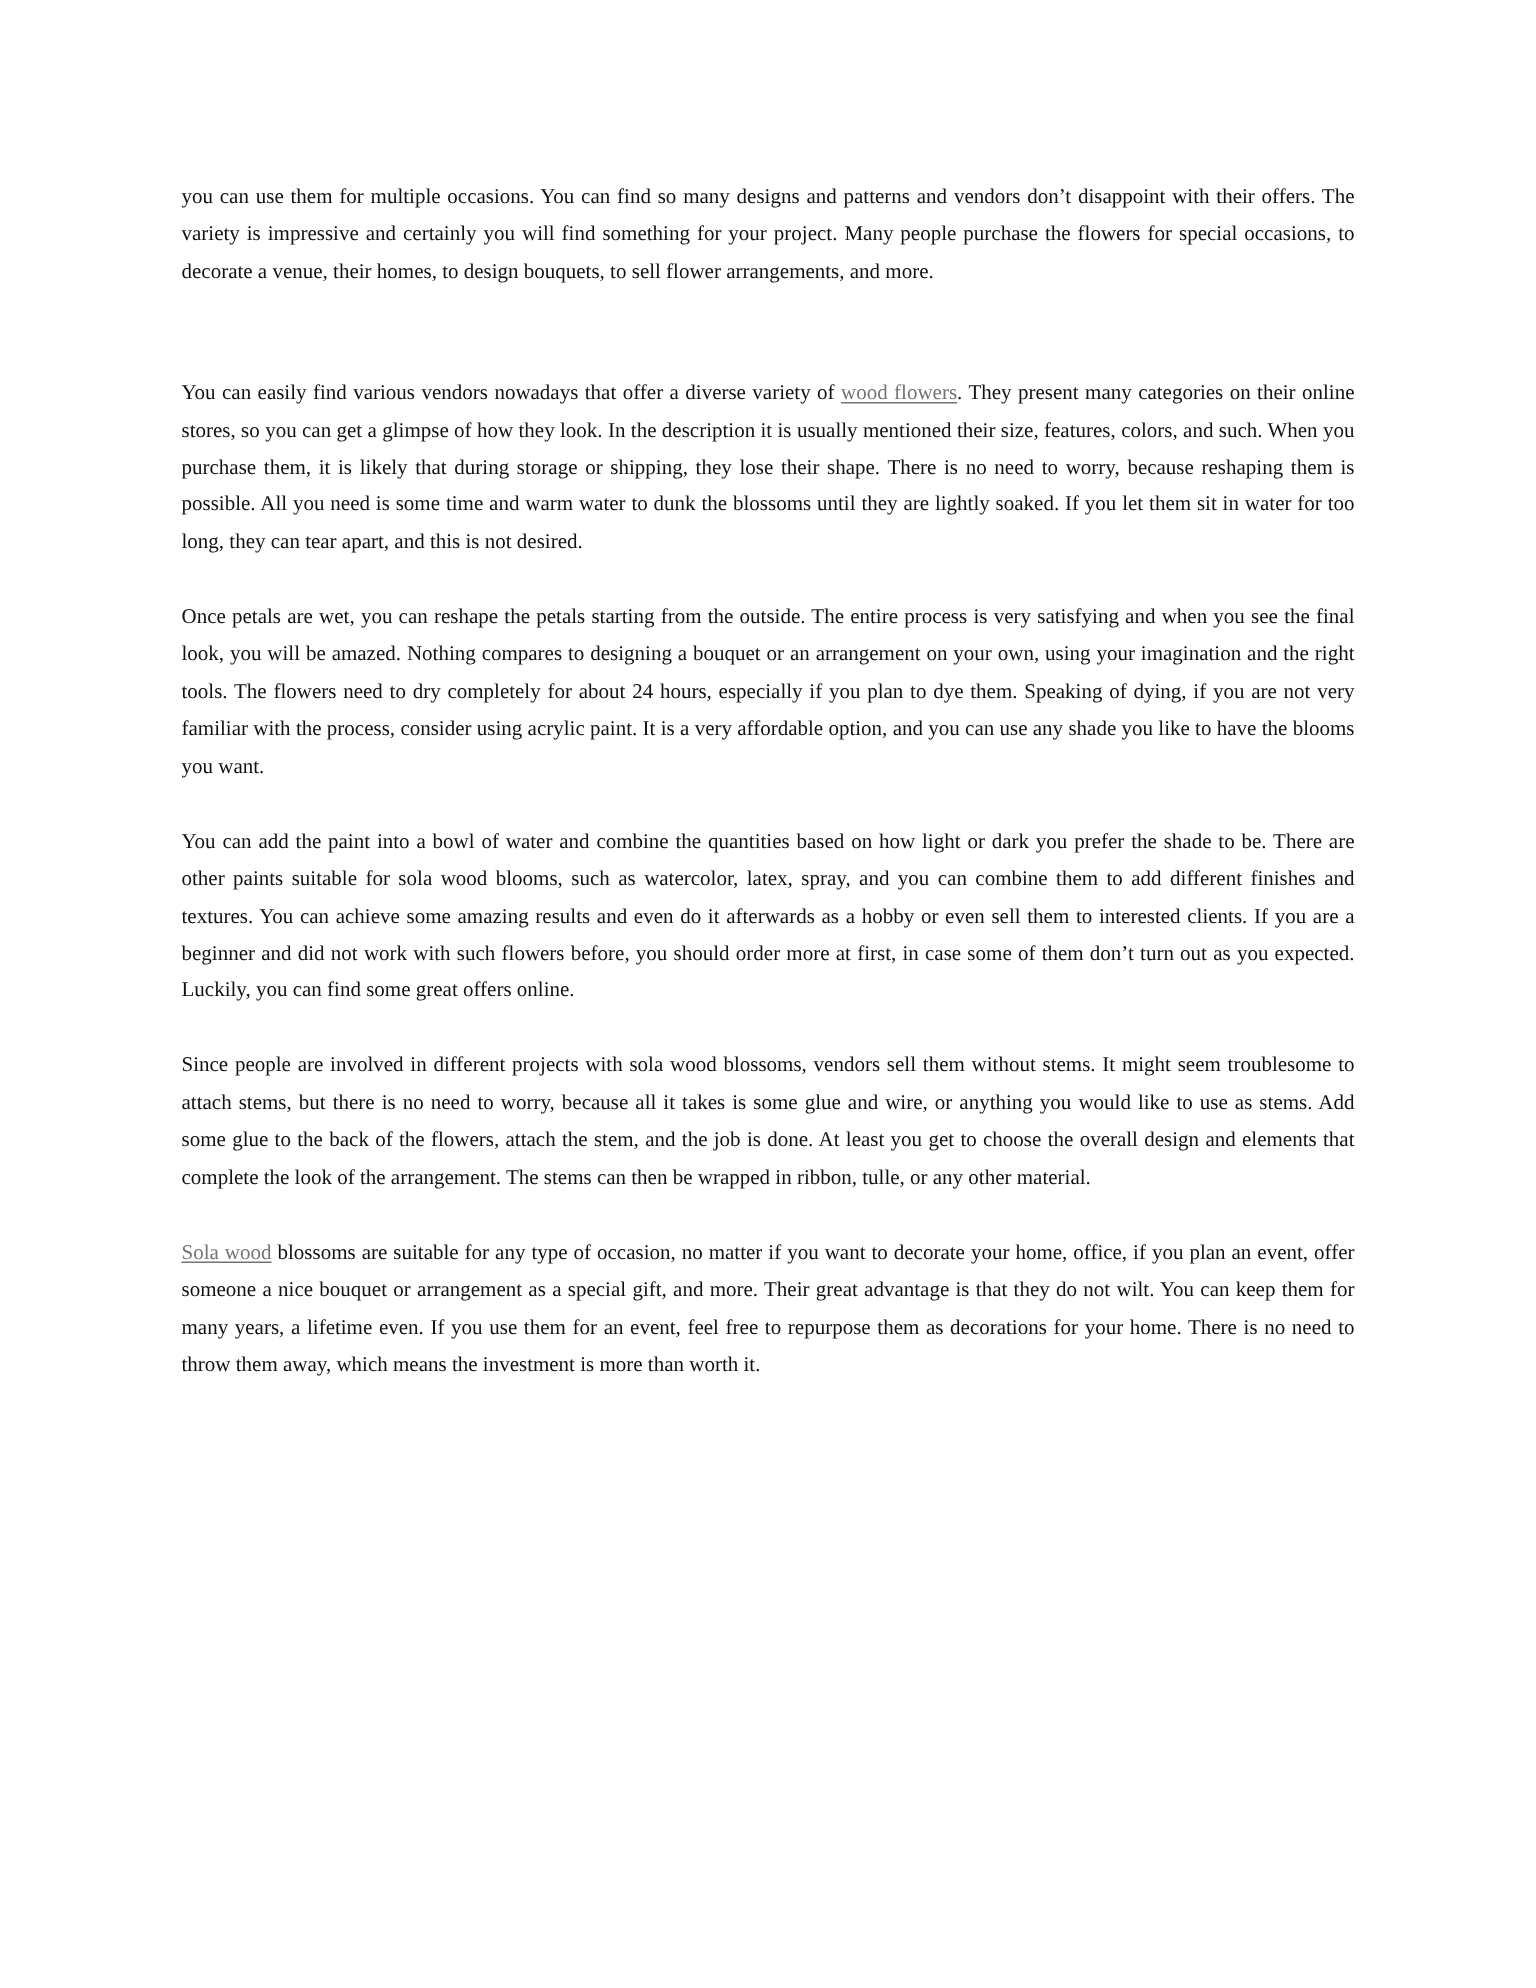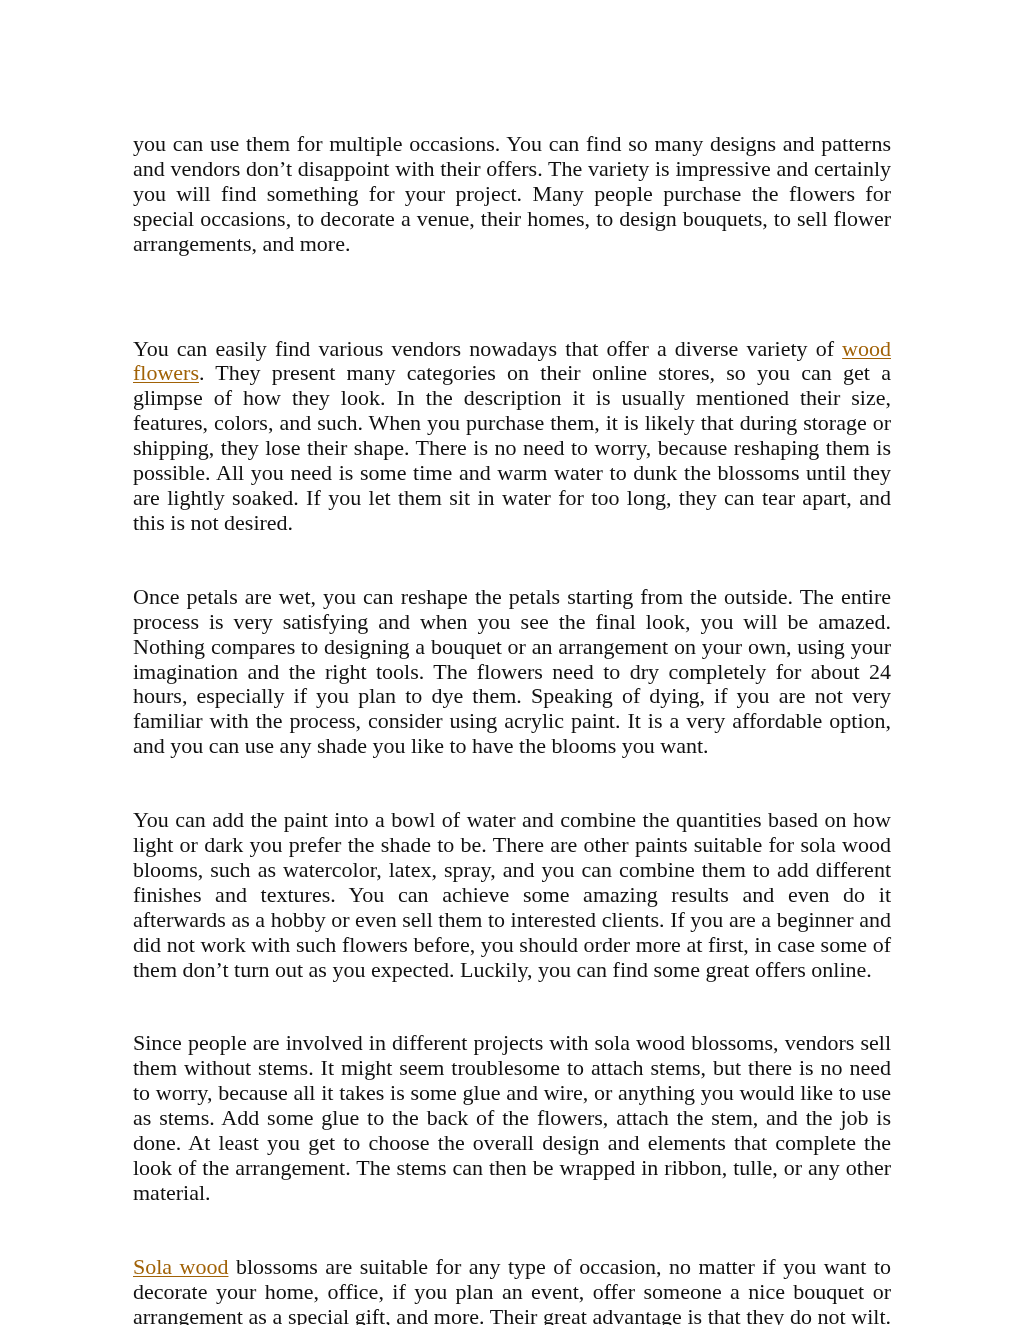--- a/index.html
+++ b/index.html
@@ -23,38 +23,38 @@
       height: 1325px;
       background: #ffffff;
     }
     .content {
       position: absolute;
       left: 121px;
       top: 120px;
       width: 782px;
     }
     p.body {
-      margin: 12px;
-      font-size: 22px;
+      margin: 0;
+      font-size: 14px;
       line-height: 24.9px;
       text-align: justify;
       text-align-last: left;
     }
     .gap-after-p1 { height: 26px; }
     h2.heading {
       margin: 0;
       font-weight: normal;
       font-size: 25px;
       line-height: 30px;
       color: #111111;
     }
     .gap-after-h { height: 30px; }
     .gap { height: 25px; }
     a.link {
-      color: #a16207;
+      color: #737373;
       text-decoration: underline;
       text-decoration-thickness: 1px;
       text-underline-offset: 2px;
     }
   </style>
 </head>
 <body>
 
 <div class="page">
   <div class="content">

